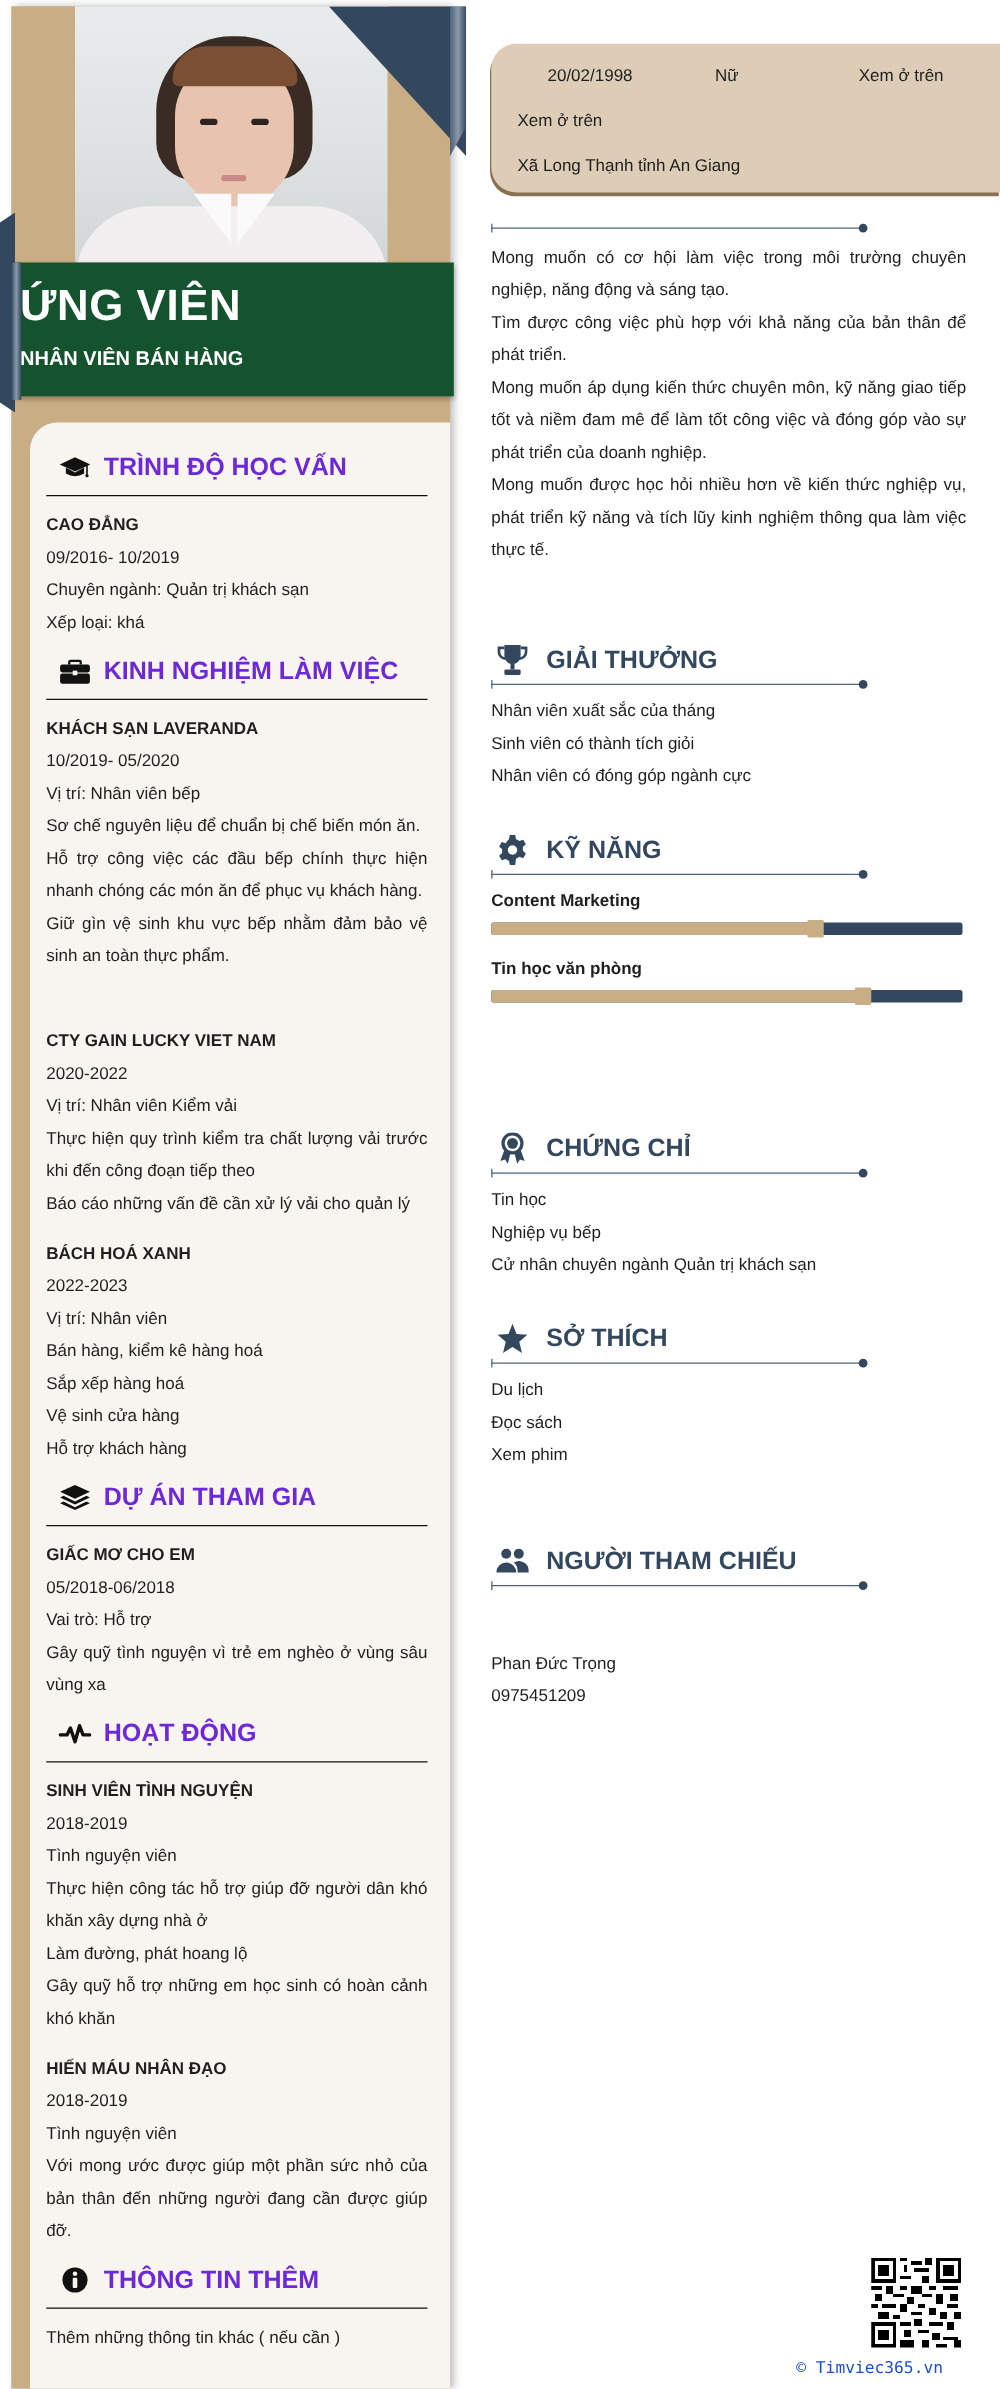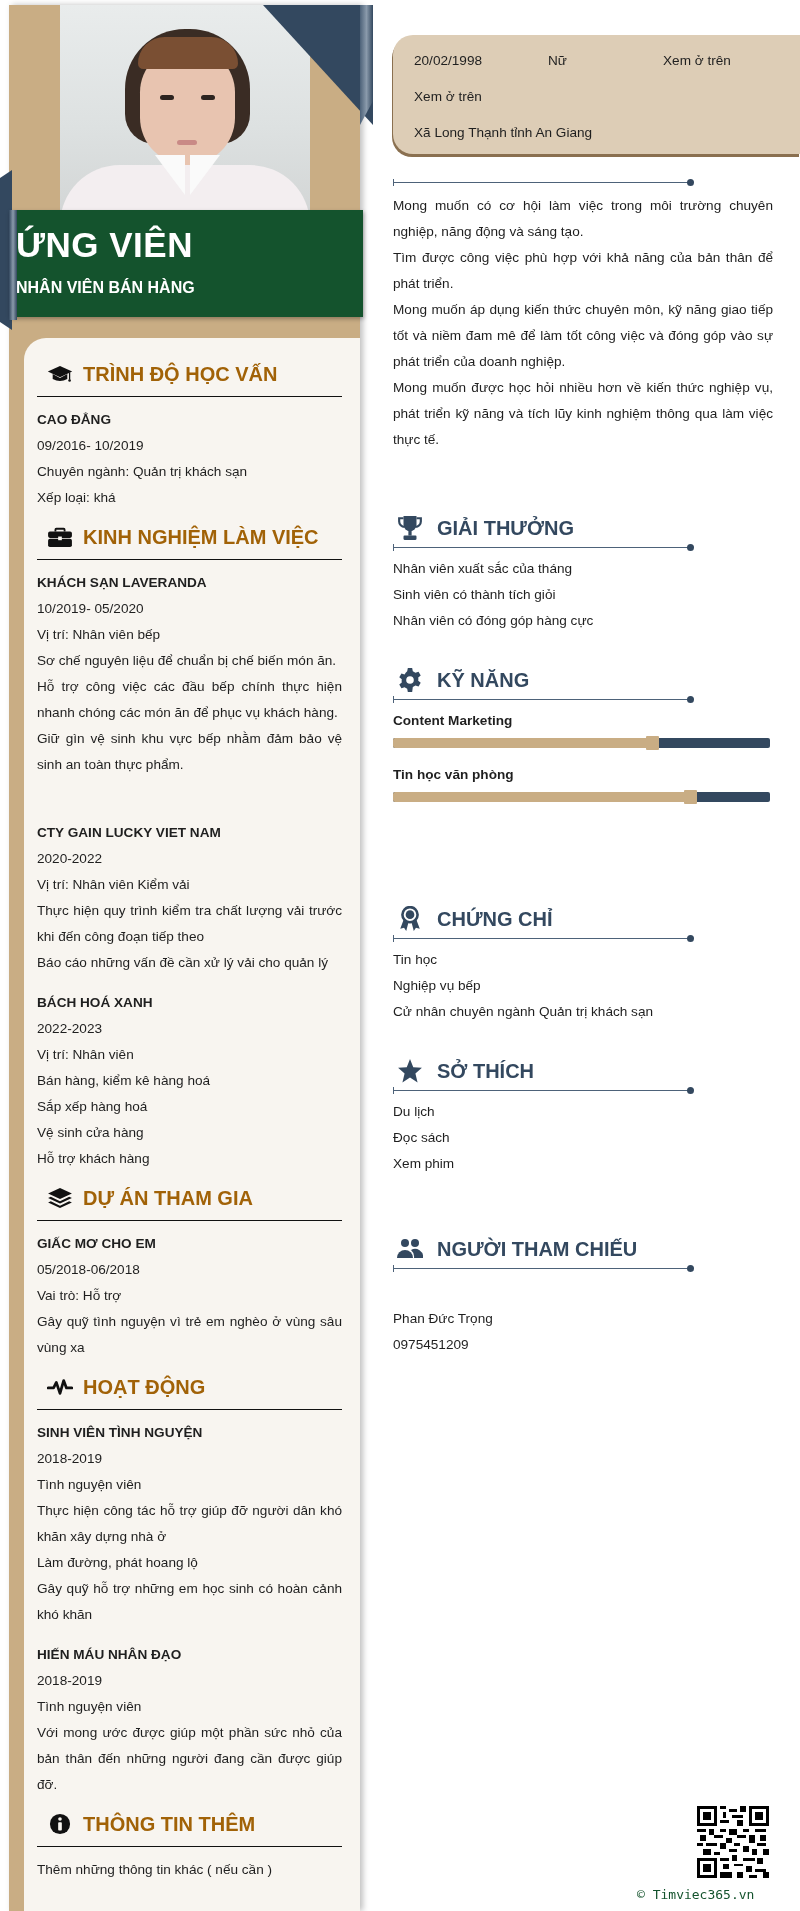--- a/index.html
+++ b/index.html
@@ -70,40 +70,40 @@
   .name-banner .role { color: #ffffff; font-weight: bold; font-size: 16px; margin-top: 14px; }
 
   .left-card {
     position: absolute; left: 24px; top: 338px; width: 336px; height: 1573px;
     background: #f8f5f0;
     border-radius: 22px 0 0 0;
   }
   .left-inner { position: absolute; left: 13px; top: 10px; width: 305px; }
   .lsec-title {
     display: flex; align-items: center; gap: 10px;
-    font-weight: bold; font-size: 20px; color: #a16207;
+    font-weight: bold; font-size: 20px; color: #6d28d9;
     padding: 12px 0 0 10px; height: 40px;
   }
   .lsec-title svg { width: 26px; height: 22px; fill: #111; flex: 0 0 auto; }
   .lsec-rule { border-top: 1.5px solid #111; margin-top: 8px; margin-bottom: 10px; }
   .entry { font-size: 13.6px; line-height: 26px; text-align: justify; }
   .entry .org { font-weight: bold; font-size: 13.6px; }
   .entry p { line-height: 26px; } .gap-m { height: 14px; } .gap-l { height: 42px; }
 
   
   .info-box {
     position: absolute; left: 393px; top: 35px; width: 407px; height: 119px;
     background: #ddcdb6;
     border-radius: 20px 0 0 20px;
     box-shadow: -1px 3px 0 #8a7050;
     padding: 7px 0 0 21px;
     font-size: 13.6px;
   }
   .info-row { display: flex; height: 36px; align-items: center; }
-  .info-row .c1 { width: 134px; } .info-row .c2 { width: 115px; }
+  .info-row .c1 { width: 134px; margin-left: 24px; } .info-row .c2 { width: 115px; }
 
   .rsec { position: absolute; left: 393px; width: 380px; }
   .rsec-title {
     display: flex; align-items: center; gap: 14px;
     font-weight: bold; font-size: 20px; color: #33485f; padding-left: 4px; height: 30px;
   }
   .rsec-title svg { width: 26px; height: 26px; fill: #33485f; flex: 0 0 auto; }
   .rsec-rule { position: relative; width: 300px; height: 10px; }
   .rsec-rule .line { position: absolute; left: 0; top: 4px; width: 297px; border-top: 1.5px solid #4d6279; }
   .rsec-rule .tick { position: absolute; left: 0; top: 1px; width: 1px; height: 7px; background: #4d6279; }
@@ -115,21 +115,21 @@
   .skill .bar {
     position: relative; width: 377px; height: 10px; margin-top: 4px; margin-bottom: 14px;
     background: #33485f; border-radius: 2px;
   }
   .skill .fill { position: absolute; left: 0; top: 0; height: 10px; background: #c9ad84; border-radius: 2px 0 0 2px; }
   .skill .knob { position: absolute; top: -2px; width: 13px; height: 14px; background: #c9ad84; border-radius: 1px; }
 
   .qr { position: absolute; left: 697px; top: 1806px; width: 72px; height: 72px; }
   .copyright {
     position: absolute; left: 637px; top: 1887px; font-family: "DejaVu Sans Mono", "Liberation Mono", monospace;
-    font-size: 13px; color: #14532d;
+    font-size: 13px; color: #1d4ed8;
   }
 </style>
 </head>
 <body>
 
 <div class="left-bg"></div>
 
 <div class="photo">
   <div class="hair"></div>
   <div class="face"></div>
@@ -306,21 +306,21 @@
     <span>GIẢI THƯỞNG</span>
   </div>
   <div class="rsec-rule">
       <div class="tick"></div>
       <div class="line"></div>
       <div class="dot"></div>
     </div>
   <div class="rtext" style="margin-top:3px;">
     <p>Nhân viên xuất sắc của tháng</p>
     <p>Sinh viên có thành tích giỏi</p>
-    <p>Nhân viên có đóng góp hàng cực</p>
+    <p>Nhân viên có đóng góp ngành cực</p>
   </div>
 </div>
 
 <div class="rsec" style="top:665px;">
   <div class="rsec-title">
     <svg viewBox="0 0 24 24">
         <path d="M10 1 h4 l0.6 3 a8 8 0 0 1 2.4 1.4 l2.9-1 2 3.4-2.3 2 a8 8 0 0 1 0 2.8 l2.3 2-2 3.4-2.9-1 a8 8 0 0 1-2.4 1.4 L14 23 h-4 l-0.6-3 a8 8 0 0 1-2.4-1.4 l-2.9 1-2-3.4 2.3-2 a8 8 0 0 1 0-2.8 l-2.3-2 2-3.4 2.9 1 A8 8 0 0 1 9.4 4 Z"></path>
         <circle cx="12" cy="12" r="3.5" fill="#ffffff"></circle>
       </svg>
     <span>KỸ NĂNG</span>
@@ -396,21 +396,21 @@
         <path d="M0 20 A8 8 0 0 1 16 20 Z"></path>
         <path d="M14 12 A8 8 0 0 1 26 20 H17 A9 9 0 0 0 14 12 Z"></path>
       </svg>
     <span>NGƯỜI THAM CHIẾU</span>
   </div>
   <div class="rsec-rule">
       <div class="tick"></div>
       <div class="line"></div>
       <div class="dot"></div>
     </div>
-  <div class="rtext" style="margin-top:32px;">
+  <div class="rtext" style="margin-top:44px;">
     <p>Phan Đức Trọng</p>
     <p>0975451209</p>
   </div>
 </div>
 
 <svg class="qr" viewBox="0 0 25 25" shape-rendering="crispEdges">
   <rect x="0" y="0" width="7" height="7" fill="#000"></rect>
     <rect x="1" y="1" width="5" height="5" fill="#fff"></rect>
     <rect x="2" y="2" width="3" height="3" fill="#000"></rect>
   <rect x="18" y="0" width="7" height="7" fill="#000"></rect>

